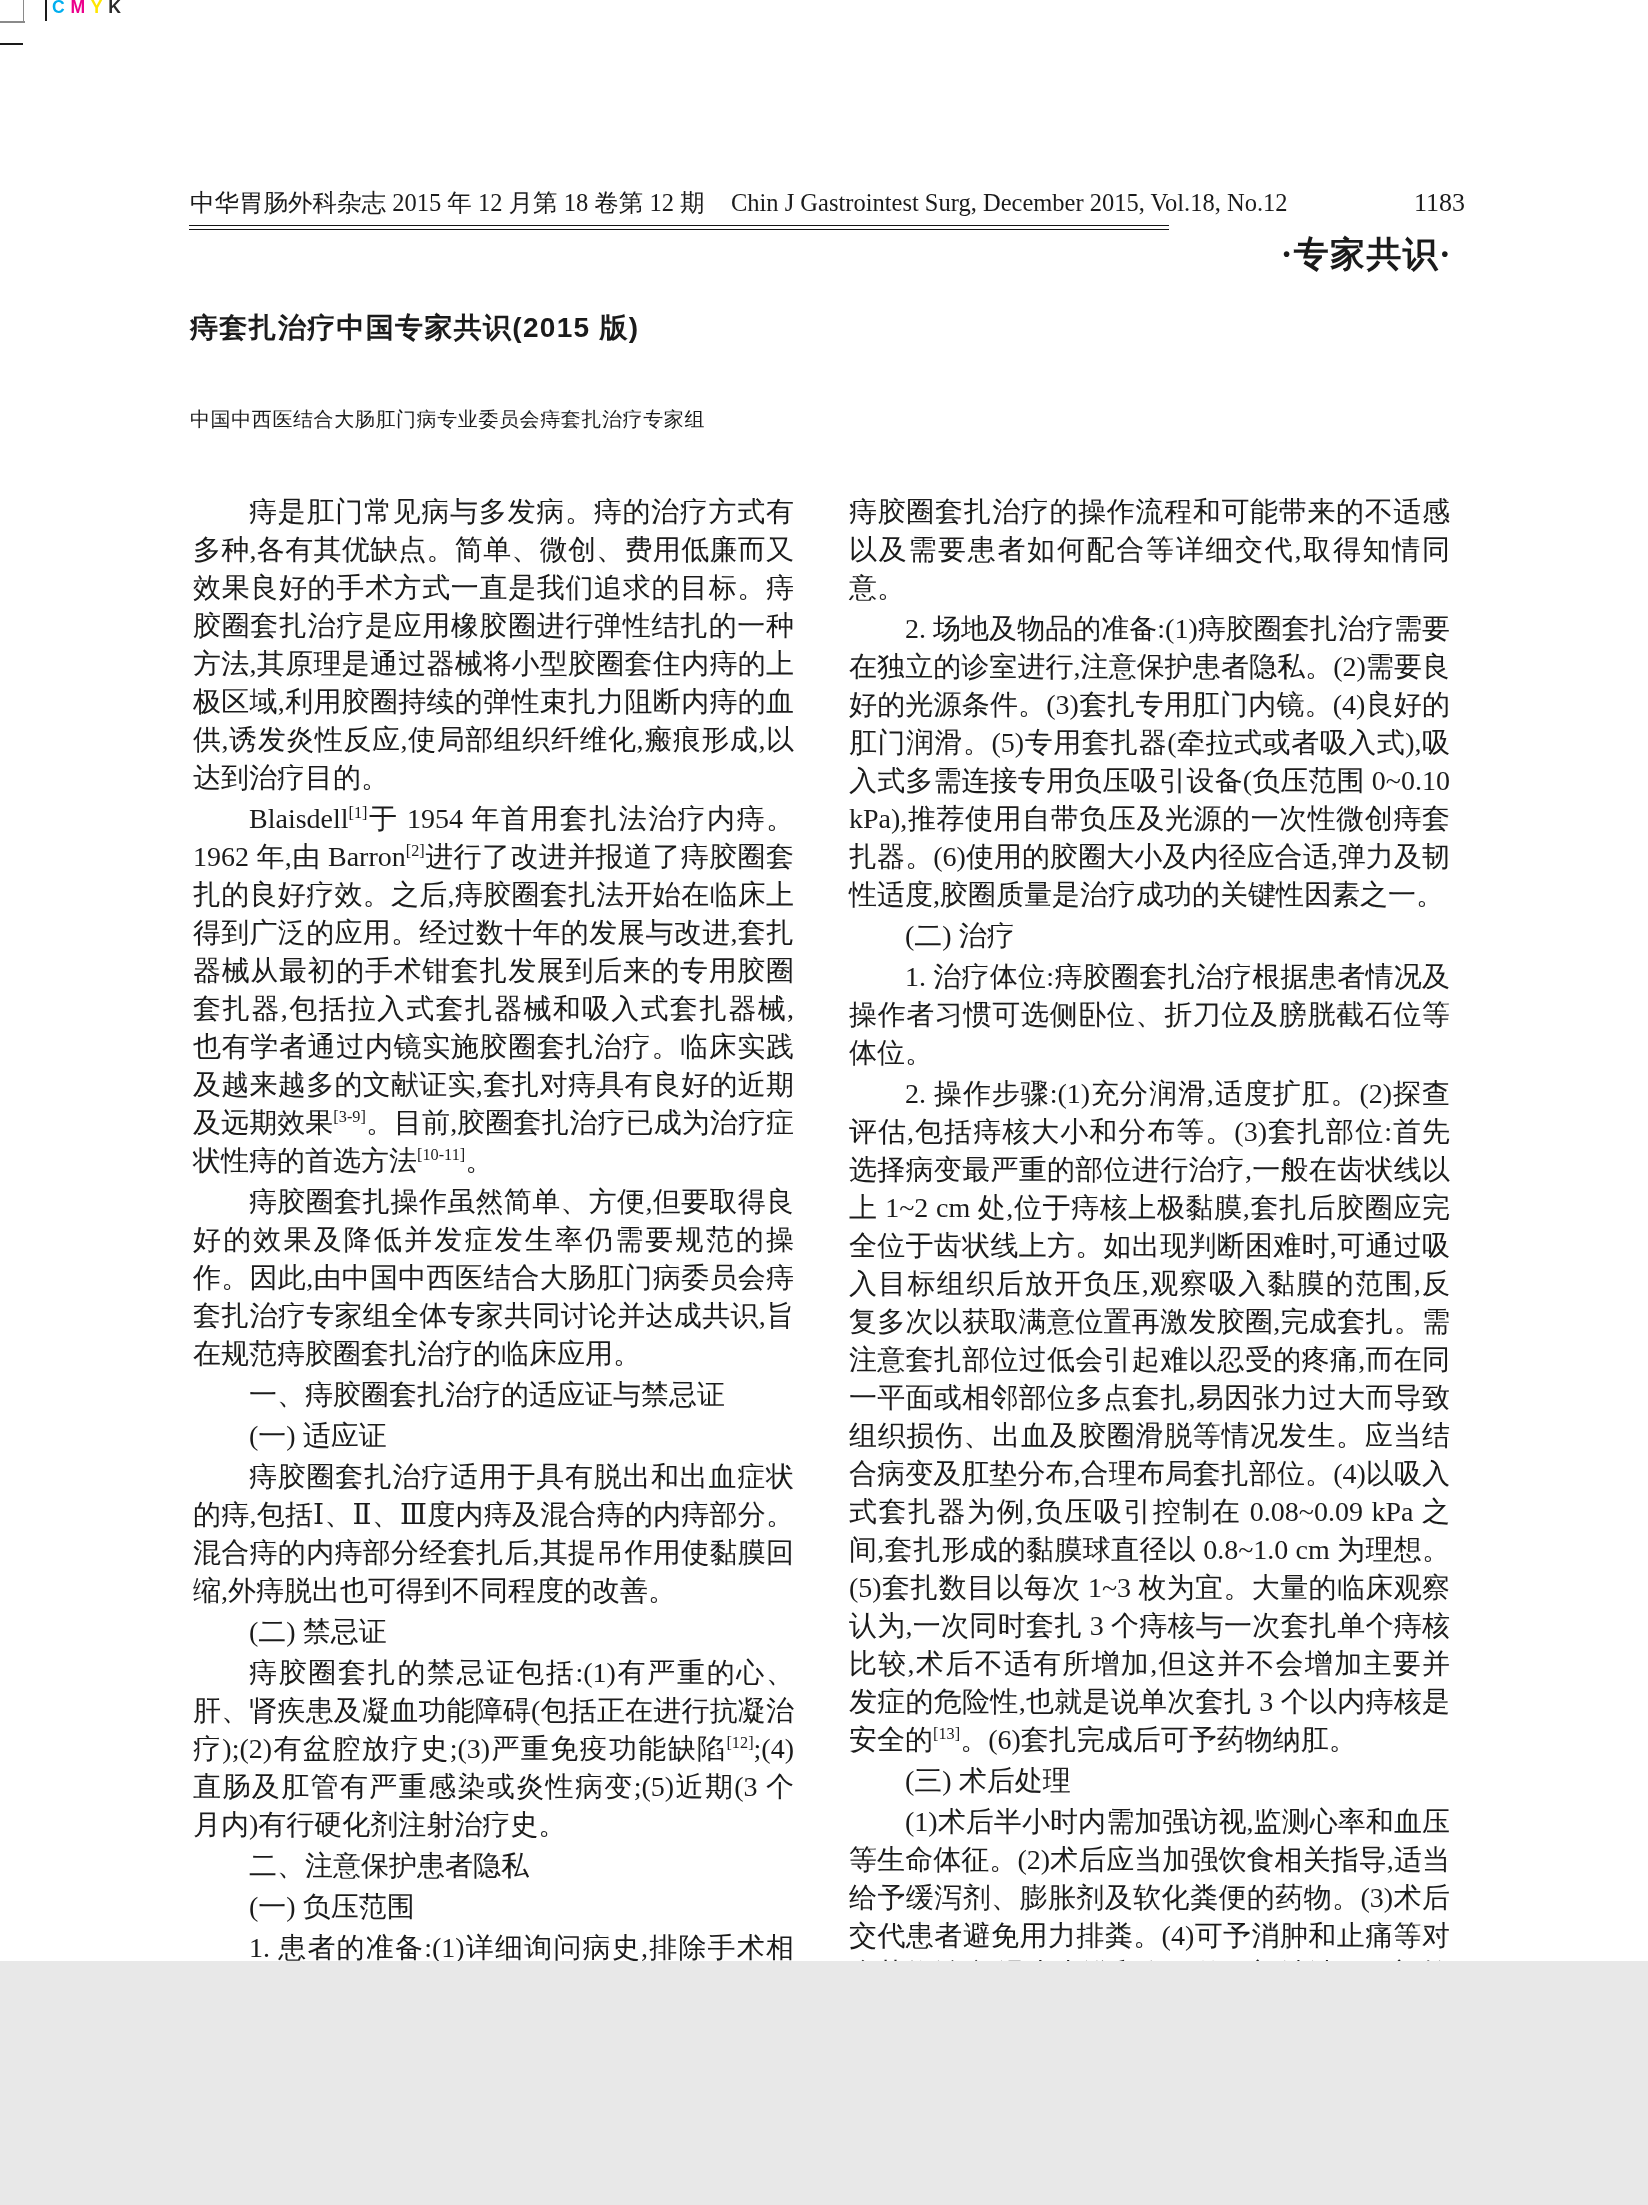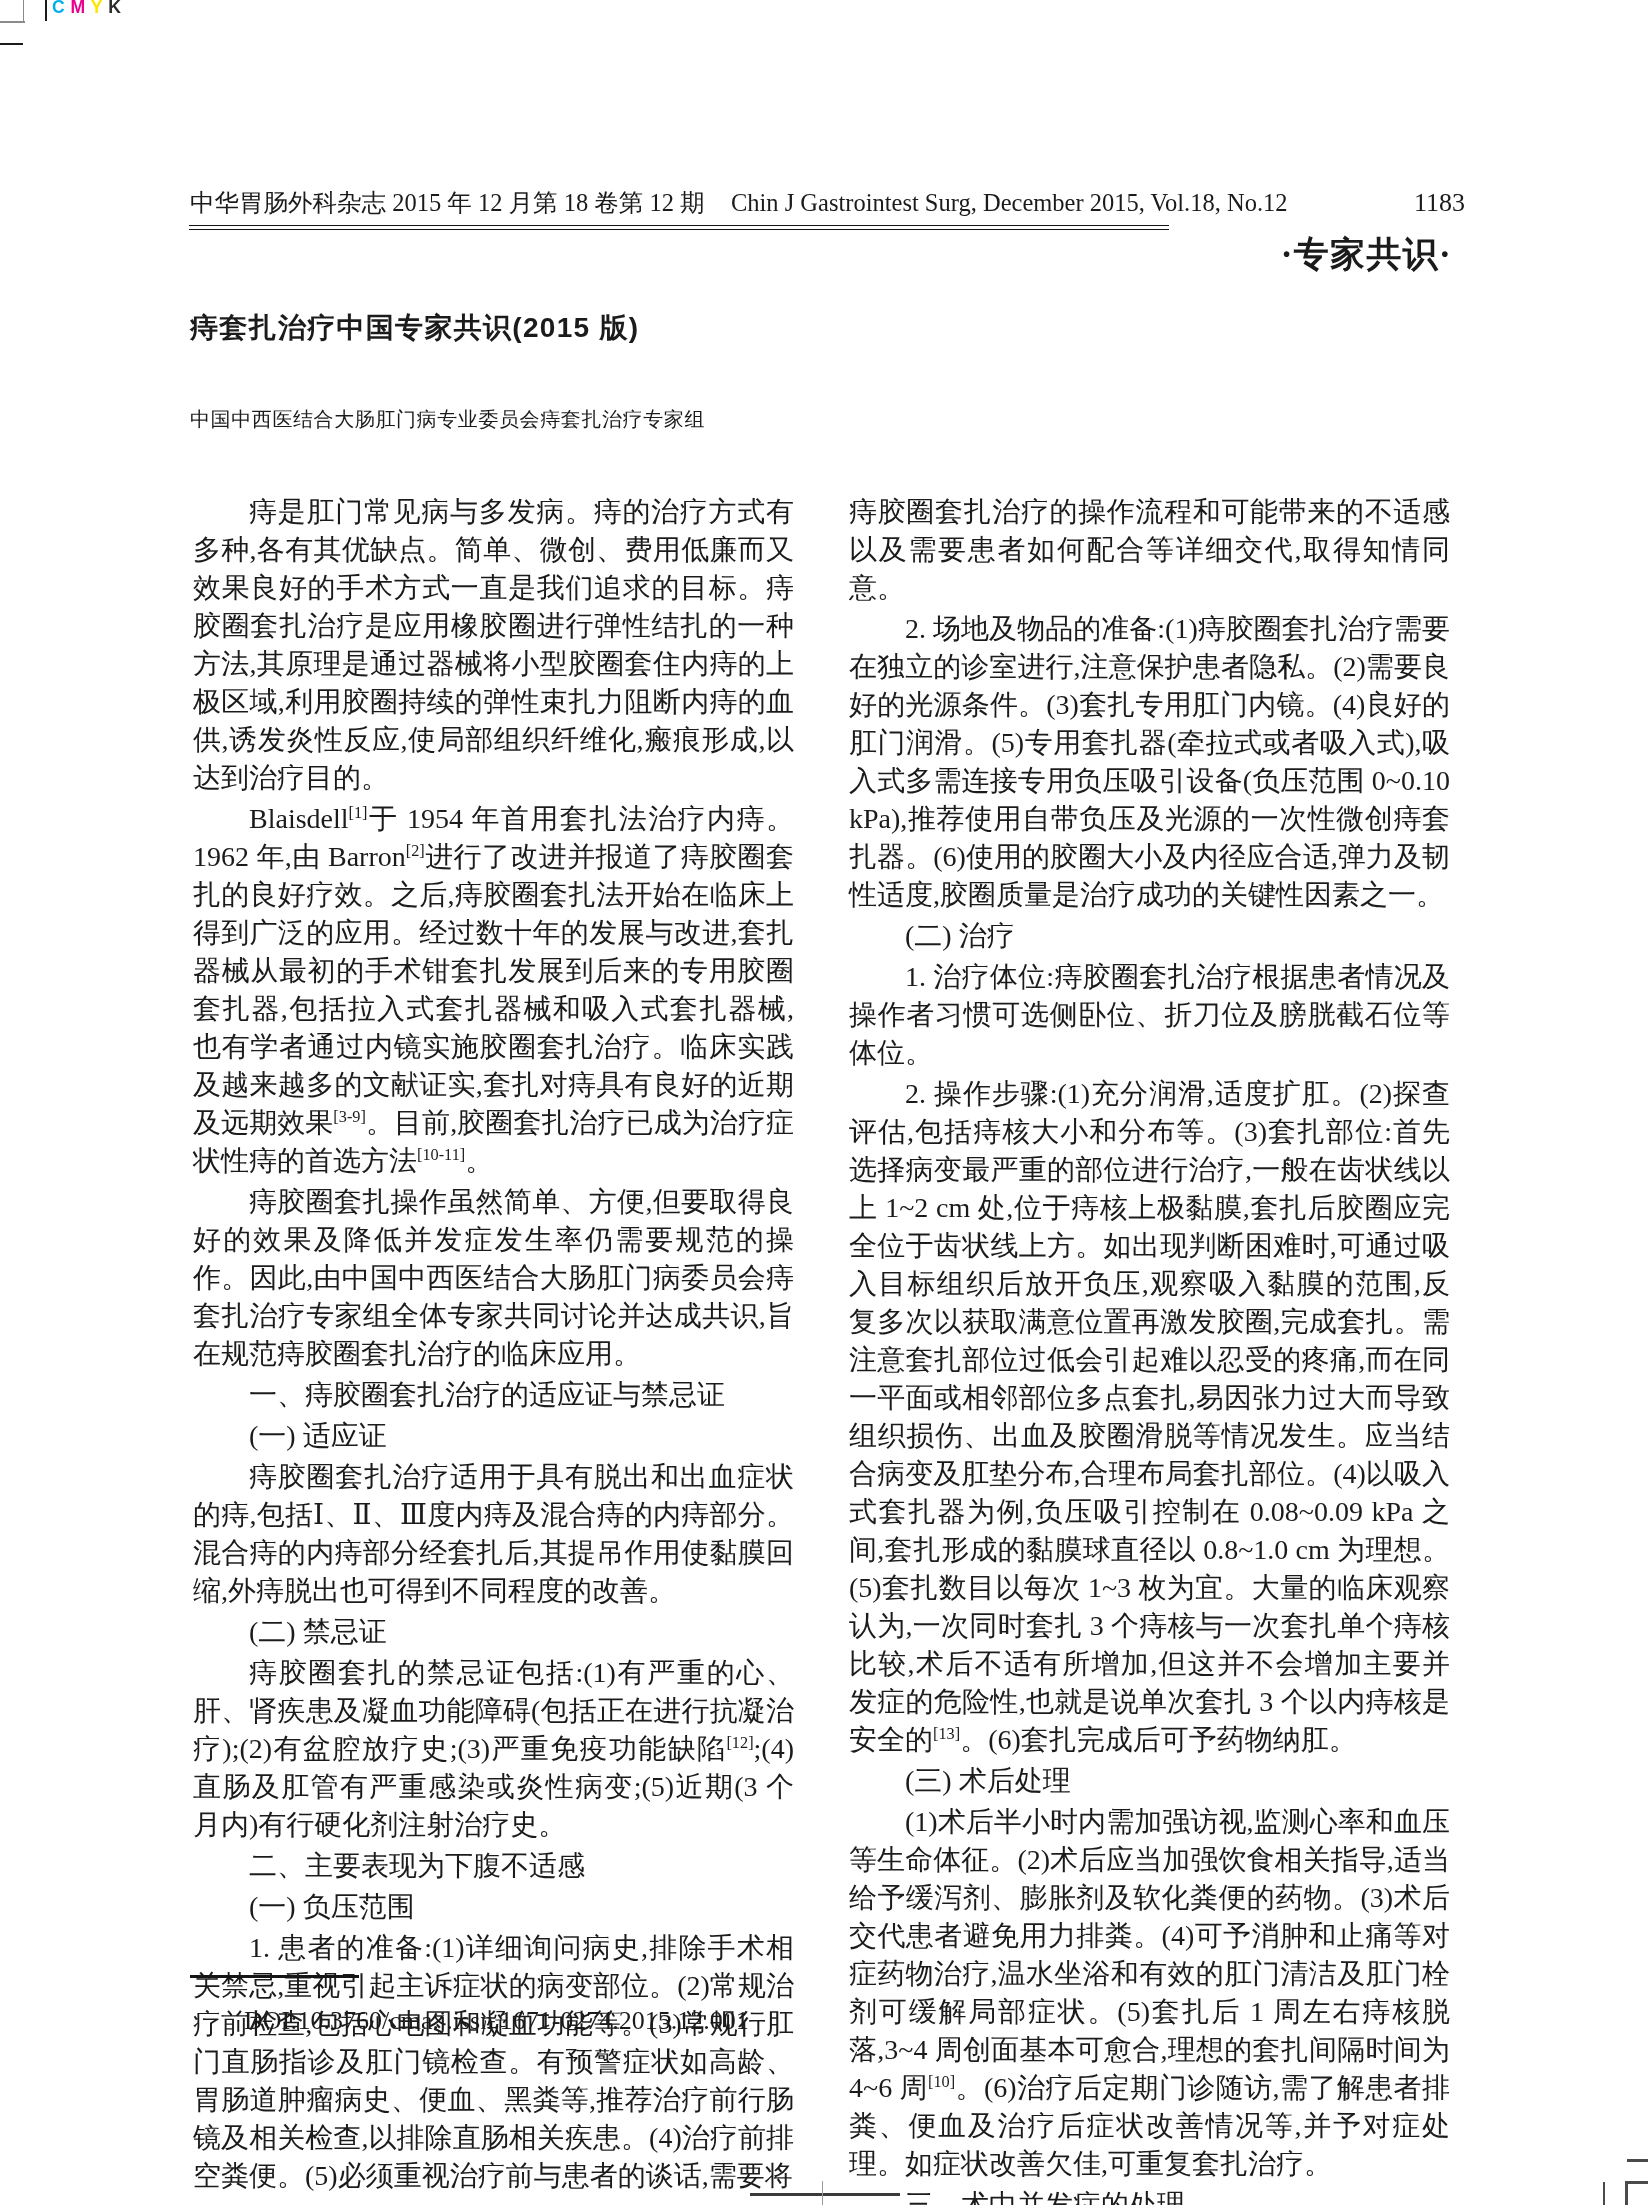--- a/index.html
+++ b/index.html
@@ -1,18 +1,18 @@
 <!DOCTYPE html>
 <html style="font-size:10px"><head>
 <meta charset="utf-8">
 <style>
   html,body { margin:0; padding:0; background:#e8e8e8; }
   .page {
     position:relative;
-    width:1648px; height:2205px;
+    width:1648px; height:1961px;
     background:#ffffff;
     overflow:hidden;
     font-family:"Liberation Serif","DejaVu Serif",serif;
     color:#1b1b1b;
   }
   
   .mark { position:absolute; background:#1a1a1a; }
   .mark-gray { position:absolute; background:#8a8a8a; }
   .corner-gray-v { left:22.6px; top:0; width:1.9px; height:22px; }
   .corner-gray-h { left:0; top:21px; width:24.5px; height:1.9px; }
@@ -112,21 +112,21 @@
   <div class="columns">
     <div class="col" id="col-left">
         <div class="para body indent">痔是肛门常见病与多发病。痔的治疗方式有多种,各有其优缺点。简单、微创、费用低廉而又效果良好的手术方式一直是我们追求的目标。痔胶圈套扎治疗是应用橡胶圈进行弹性结扎的一种方法,其原理是通过器械将小型胶圈套住内痔的上极区域,利用胶圈持续的弹性束扎力阻断内痔的血供,诱发炎性反应,使局部组织纤维化,瘢痕形成,以达到治疗目的。</div>
         <div class="para body indent">Blaisdell<sup>[1]</sup>于 1954 年首用套扎法治疗内痔。1962 年,由 Barron<sup>[2]</sup>进行了改进并报道了痔胶圈套扎的良好疗效。之后,痔胶圈套扎法开始在临床上得到广泛的应用。经过数十年的发展与改进,套扎器械从最初的手术钳套扎发展到后来的专用胶圈套扎器,包括拉入式套扎器械和吸入式套扎器械,也有学者通过内镜实施胶圈套扎治疗。临床实践及越来越多的文献证实,套扎对痔具有良好的近期及远期效果<sup>[3-9]</sup>。目前,胶圈套扎治疗已成为治疗症状性痔的首选方法<sup>[10-11]</sup>。</div>
         <div class="para body indent">痔胶圈套扎操作虽然简单、方便,但要取得良好的效果及降低并发症发生率仍需要规范的操作。因此,由中国中西医结合大肠肛门病委员会痔套扎治疗专家组全体专家共同讨论并达成共识,旨在规范痔胶圈套扎治疗的临床应用。</div>
         <div class="para heading1 indent">一、痔胶圈套扎治疗的适应证与禁忌证</div>
         <div class="para heading2 indent">(一) 适应证</div>
         <div class="para body indent">痔胶圈套扎治疗适用于具有脱出和出血症状的痔,包括Ⅰ、Ⅱ、Ⅲ度内痔及混合痔的内痔部分。混合痔的内痔部分经套扎后,其提吊作用使黏膜回缩,外痔脱出也可得到不同程度的改善。</div>
         <div class="para heading2 indent">(二) 禁忌证</div>
         <div class="para body indent">痔胶圈套扎的禁忌证包括:(1)有严重的心、肝、肾疾患及凝血功能障碍(包括正在进行抗凝治疗);(2)有盆腔放疗史;(3)严重免疫功能缺陷<sup>[12]</sup>;(4)直肠及肛管有严重感染或炎性病变;(5)近期(3 个月内)有行硬化剂注射治疗史。</div>
-        <div class="para heading1 indent">二、主要表现为下腹不适感</div>
+        <div class="para heading1 indent">二、注意保护患者隐私</div>
         <div class="para heading2 indent">(一) 负压范围</div>
         <div class="para body indent">1. 患者的准备:(1)详细询问病史,排除手术相关禁忌,重视引起主诉症状的病变部位。(2)常规治疗前检查,包括心电图和凝血功能等。(3)常规行肛门直肠指诊及肛门镜检查。有预警症状如高龄、胃肠道肿瘤病史、便血、黑粪等,推荐治疗前行肠镜及相关检查,以排除直肠相关疾患。(4)治疗前排空粪便。(5)必须重视治疗前与患者的谈话,需要将</div>
       </div>
     <div class="col" id="col-right">
         <div class="para body">痔胶圈套扎治疗的操作流程和可能带来的不适感以及需要患者如何配合等详细交代,取得知情同意。</div>
         <div class="para body indent">2. 场地及物品的准备:(1)痔胶圈套扎治疗需要在独立的诊室进行,注意保护患者隐私。(2)需要良好的光源条件。(3)套扎专用肛门内镜。(4)良好的肛门润滑。(5)专用套扎器(牵拉式或者吸入式),吸入式多需连接专用负压吸引设备(负压范围 0~0.10 kPa),推荐使用自带负压及光源的一次性微创痔套扎器。(6)使用的胶圈大小及内径应合适,弹力及韧性适度,胶圈质量是治疗成功的关键性因素之一。</div>
         <div class="para heading2 indent">(二) 治疗</div>
         <div class="para body indent">1. 治疗体位:痔胶圈套扎治疗根据患者情况及操作者习惯可选侧卧位、折刀位及膀胱截石位等体位。</div>
         <div class="para body indent">2. 操作步骤:(1)充分润滑,适度扩肛。(2)探查评估,包括痔核大小和分布等。(3)套扎部位:首先选择病变最严重的部位进行治疗,一般在齿状线以上 1~2 cm 处,位于痔核上极黏膜,套扎后胶圈应完全位于齿状线上方。如出现判断困难时,可通过吸入目标组织后放开负压,观察吸入黏膜的范围,反复多次以获取满意位置再激发胶圈,完成套扎。需注意套扎部位过低会引起难以忍受的疼痛,而在同一平面或相邻部位多点套扎,易因张力过大而导致组织损伤、出血及胶圈滑脱等情况发生。应当结合病变及肛垫分布,合理布局套扎部位。(4)以吸入式套扎器为例,负压吸引控制在 0.08~0.09 kPa 之间,套扎形成的黏膜球直径以 0.8~1.0 cm 为理想。(5)套扎数目以每次 1~3 枚为宜。大量的临床观察认为,一次同时套扎 3 个痔核与一次套扎单个痔核比较,术后不适有所增加,但这并不会增加主要并发症的危险性,也就是说单次套扎 3 个以内痔核是安全的<sup>[13]</sup>。(6)套扎完成后可予药物纳肛。</div>
         <div class="para heading2 indent">(三) 术后处理</div>

